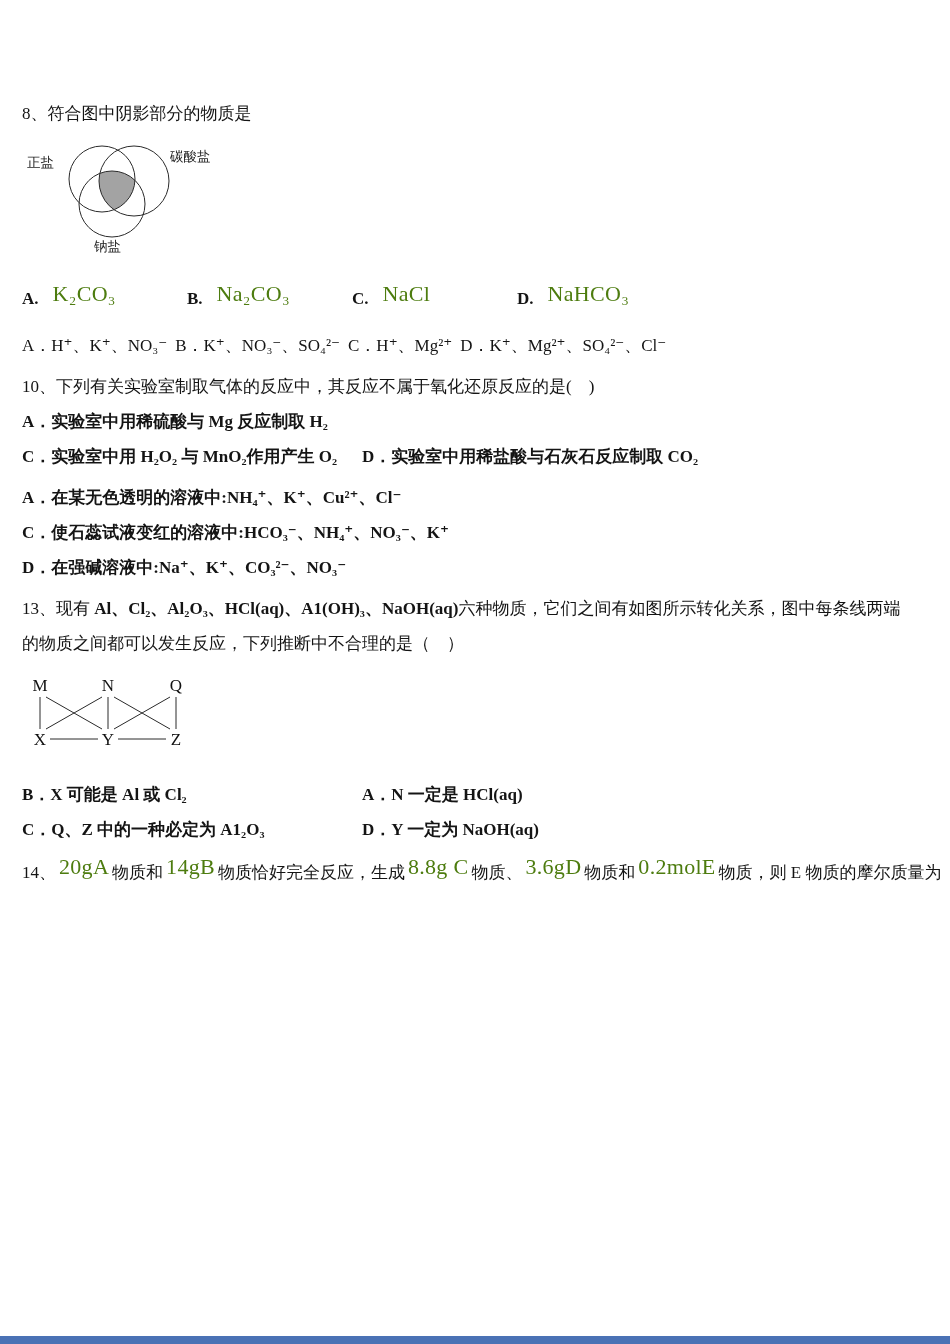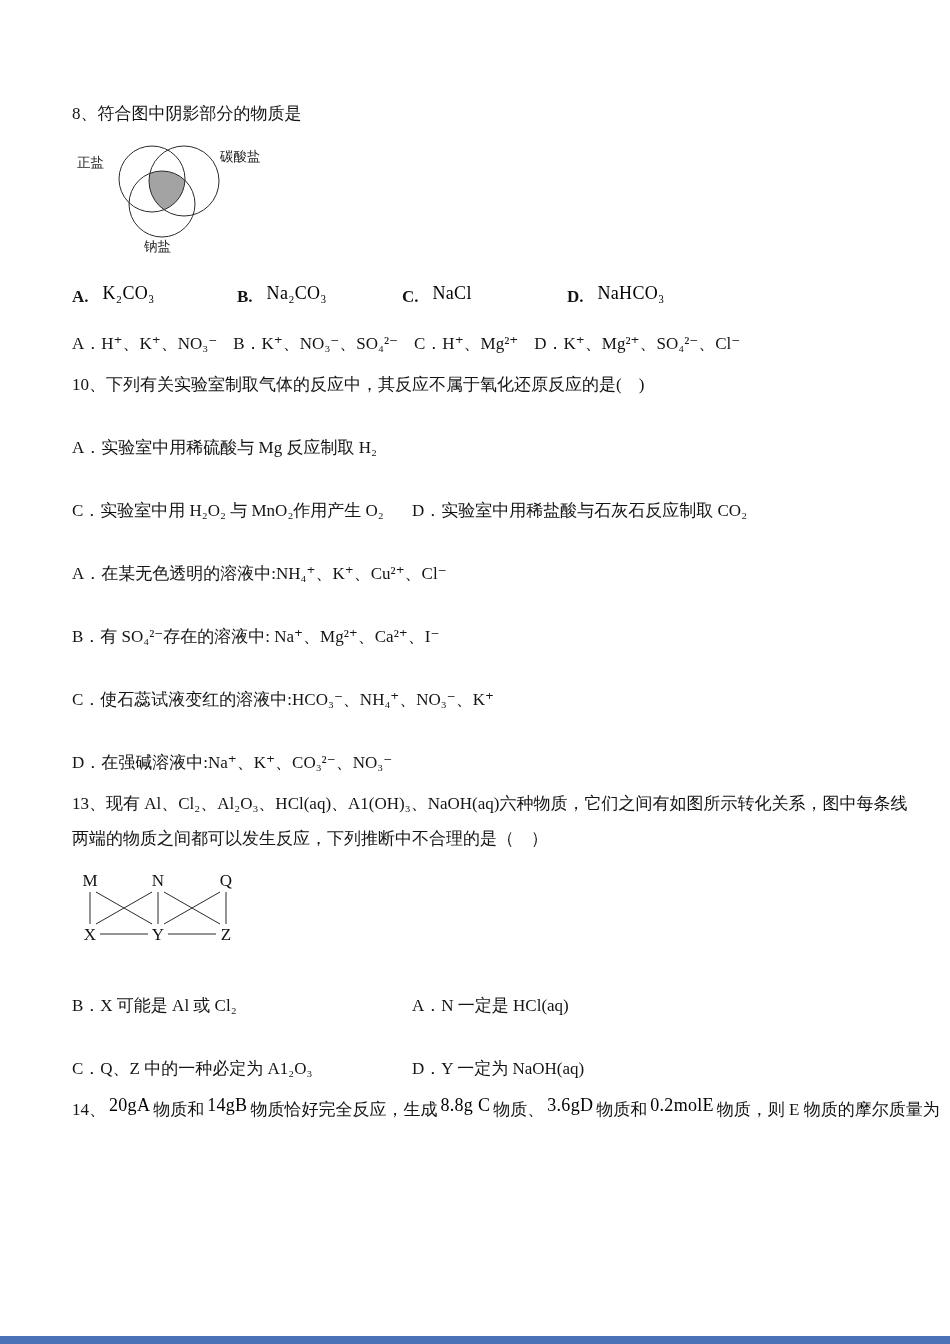--- a/index.html
+++ b/index.html
@@ -6,49 +6,49 @@
   html, body { margin: 0; padding: 0; }
   body {
     width: 950px; height: 1344px;
     background: #ffffff;
     color: #141414;
     font-family: "Liberation Serif", "DejaVu Sans", serif;
     position: relative;
     overflow: hidden;
   }
   .page {
-    padding: 96px 34px 0 72px;
+    padding: 96px 34px 0 22px;
     font-size: 17px;
     line-height: 35px;
   }
   .qblock { margin: 0 0 6px 0; }
   .line { white-space: normal; }
-  .bold { font-weight: normal; margin-top: 28px; }
+  .bold { font-weight: bold; }
 
   
   .venn-wrap { margin: 4px 0 10px 0; }
   .vc { fill: none; stroke: #2a2a2a; stroke-width: 1; }
   .venn-label { font-size: 13.5px; fill: #222; font-family: "Liberation Serif", serif; }
 
   
   .q8-opts { display: flex; margin: 2px 0 12px 0; }
   .q8-opt { width: 165px; display: flex; align-items: baseline; }
   .opt-label { font-weight: bold; margin-right: 14px; }
   .formula-img {
-    color: #000000;
-    font-size: 18px;
+    color: #4d7c0f;
+    font-size: 22px;
     font-weight: normal;
     font-family: "Liberation Serif", serif;
     position: relative; top: -3px;
     letter-spacing: 0.3px;
     white-space: nowrap;
   }
 
   
-  .opts-inline { display: flex; gap: 16px; white-space: nowrap; text-align: center; }
+  .opts-inline { display: flex; gap: 8px; white-space: nowrap; text-align: center; }
 
   
   .grid-2 { display: grid; grid-template-columns: 340px 1fr; }
   .grid-2 .cell { white-space: nowrap; }
 
   
   .rel-wrap { margin: 10px 0 12px 2px; }
   .rel-node { font-size: 17px; font-family: "Liberation Serif", serif; fill: #111; }
   .rel-line { stroke: #2a2a2a; stroke-width: 1; }
 
@@ -129,21 +129,20 @@
     </div>
     <div class="grid-2 bold">
       <div class="cell">C．实验室中用 H₂O₂ 与 MnO₂作用产生 O₂</div>
       <div class="cell">D．实验室中用稀盐酸与石灰石反应制取 CO₂</div>
     </div>
   </div>
 
 
   <div class="qblock">
     <div class="line bold">A．在某无色透明的溶液中:NH₄⁺、K⁺、Cu²⁺、Cl⁻</div>
-    <div class="line bold">B．有 SO₄²⁻存在的溶液中: Na⁺、Mg²⁺、Ca²⁺、I⁻</div>
     <div class="line bold">C．使石蕊试液变红的溶液中:HCO₃⁻、NH₄⁺、NO₃⁻、K⁺</div>
     <div class="line bold">D．在强碱溶液中:Na⁺、K⁺、CO₃²⁻、NO₃⁻</div>
   </div>
 
   <div class="qblock">
     <div class="line">
       <span>13、现有 </span><span class="bold">Al、Cl₂、Al₂O₃、HCl(aq)、A1(OH)₃、NaOH(aq)</span><span>六种物质，它们之间有如图所示转化关系，图中每条线两端的物质之间都可以发生反应，下列推断中不合理的是（　）</span>
     </div>
 
     <div class="rel-wrap">

